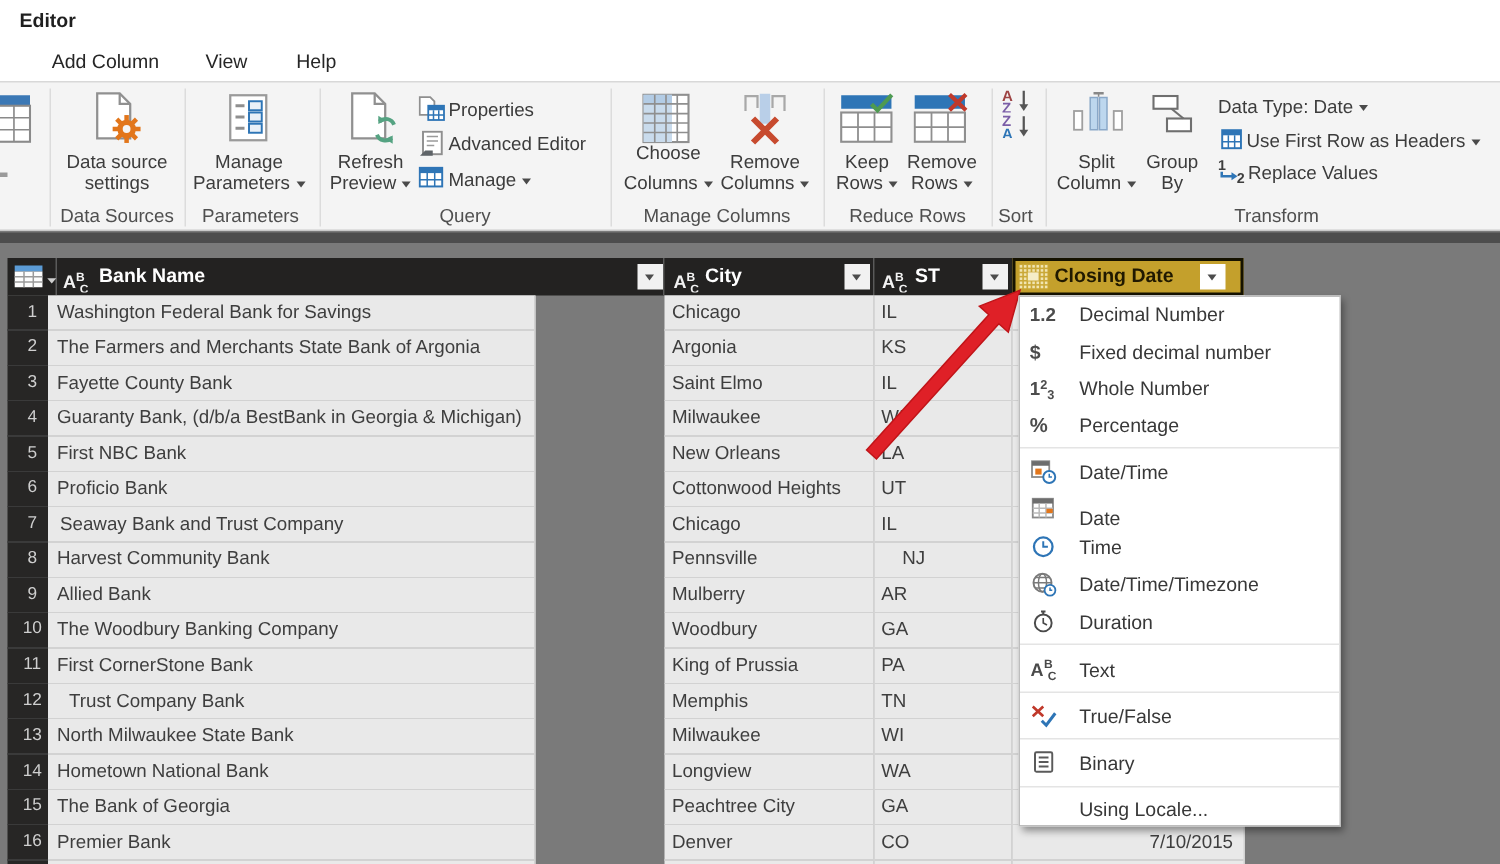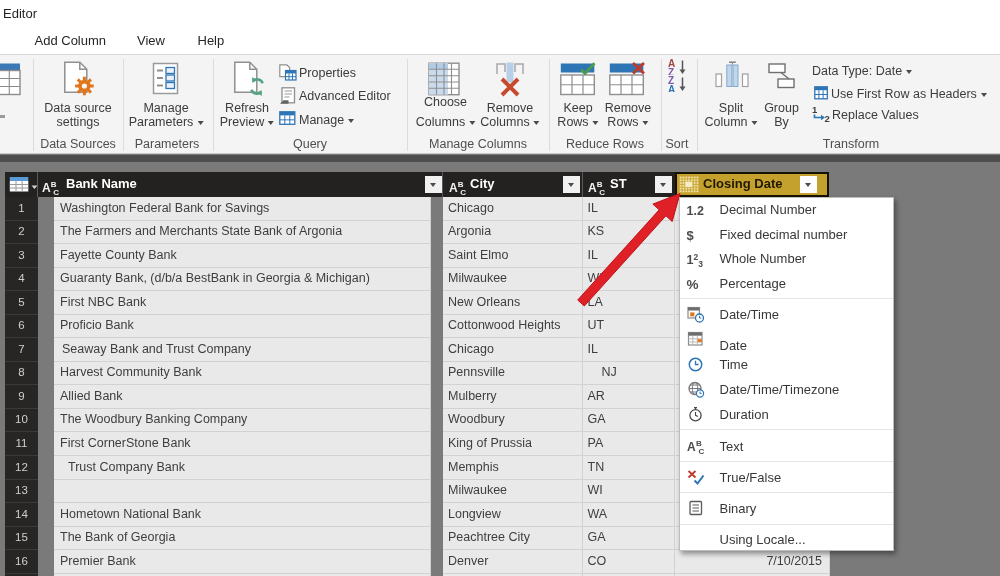--- a/index.html
+++ b/index.html
@@ -23,21 +23,21 @@
 .fbtn::after{content:"";position:absolute;left:5px;top:6.5px;width:0;height:0;border-left:3.5px solid transparent;border-right:3.5px solid transparent;border-top:4px solid #4c4c4c}
 #menu{position:absolute;left:678.5px;top:197px;width:215px;height:354px;background:#fff;border:1px solid #bdbdbd;box-shadow:2px 3px 5px rgba(0,0,0,.4)}
 .mi{position:absolute;left:40px;font-size:13px;color:#383838;line-height:18px;white-space:nowrap}
 .mico{position:absolute;left:7px;width:26px;height:18px}
 .mnum{font-size:12.5px;font-weight:bold;color:#4c4c4c;font-family:"Liberation Sans",sans-serif}
 .msep{position:absolute;left:0;width:100%;height:1px;background:#e4e4e4}
 </style></head>
 <body>
 <div id="page">
 <div id="top">
- <div style="position:absolute;left:3px;top:6px;font-size:13px;font-weight:400;color:#1f1f1f">Editor</div>
+ <div style="position:absolute;left:13px;top:6px;font-size:13px;font-weight:700;color:#1f1f1f">Editor</div>
  <div class="mbar" style="left:34.5px">Add Column</div>
  <div class="mbar" style="left:137px">View</div>
  <div class="mbar" style="left:197.5px">Help</div>
 </div>
 <div id="ribbon">
 <div class="vsep" style="left:33px"></div>
 <div class="vsep" style="left:123px"></div>
 <div class="vsep" style="left:213px"></div>
 <div class="vsep" style="left:407px"></div>
 <div class="vsep" style="left:549px"></div>
@@ -277,33 +277,34 @@
 <div class="rn" style="top:164.85px">8</div>
 <div class="rn" style="top:188.4px">9</div>
 <div class="rn" style="top:211.95px">10</div>
 <div class="rn" style="top:235.5px">11</div>
 <div class="rn" style="top:259.05px">12</div>
 <div class="rn" style="top:282.6px">13</div>
 <div class="rn" style="top:306.15px">14</div>
 <div class="rn" style="top:329.7px">15</div>
 <div class="rn" style="top:353.25px">16</div>
 </div>
-<div class="col" style="left:54px;width:377px;border-right:1px solid #d2d2d2">
+<div class="col" style="left:32px;width:325px;border-right:1px solid #d2d2d2">
 <div class="r" style="top:0.0px;padding-left:6px">Washington Federal Bank for Savings</div>
 <div class="r" style="top:23.55px;padding-left:6px">The Farmers and Merchants State Bank of Argonia</div>
 <div class="r" style="top:47.1px;padding-left:6px">Fayette County Bank</div>
 <div class="r" style="top:70.65px;padding-left:6px">Guaranty Bank, (d/b/a BestBank in Georgia &amp; Michigan)</div>
 <div class="r" style="top:94.2px;padding-left:6px">First NBC Bank</div>
 <div class="r" style="top:117.75px;padding-left:6px">Proficio Bank</div>
 <div class="r" style="top:141.3px;padding-left:8px">Seaway Bank and Trust Company</div>
 <div class="r" style="top:164.85px;padding-left:6px">Harvest Community Bank</div>
 <div class="r" style="top:188.4px;padding-left:6px">Allied Bank</div>
 <div class="r" style="top:211.95px;padding-left:6px">The Woodbury Banking Company</div>
 <div class="r" style="top:235.5px;padding-left:6px">First CornerStone Bank</div>
 <div class="r" style="top:259.05px;padding-left:14px">Trust Company Bank</div>
+<div class="r" style="top:282.6px;padding-left:6px">North Milwaukee State Bank</div>
 <div class="r" style="top:306.15px;padding-left:6px">Hometown National Bank</div>
 <div class="r" style="top:329.7px;padding-left:6px">The Bank of Georgia</div>
 <div class="r" style="top:353.25px;padding-left:6px">Premier Bank</div>
 </div>
 <div class="col" style="left:443px;width:139.5px;border-right:1px solid #d2d2d2">
 <div class="r" style="top:0.0px;padding-left:5px">Chicago</div>
 <div class="r" style="top:23.55px;padding-left:5px">Argonia</div>
 <div class="r" style="top:47.1px;padding-left:5px">Saint Elmo</div>
 <div class="r" style="top:70.65px;padding-left:5px">Milwaukee</div>
 <div class="r" style="top:94.2px;padding-left:5px">New Orleans</div>

